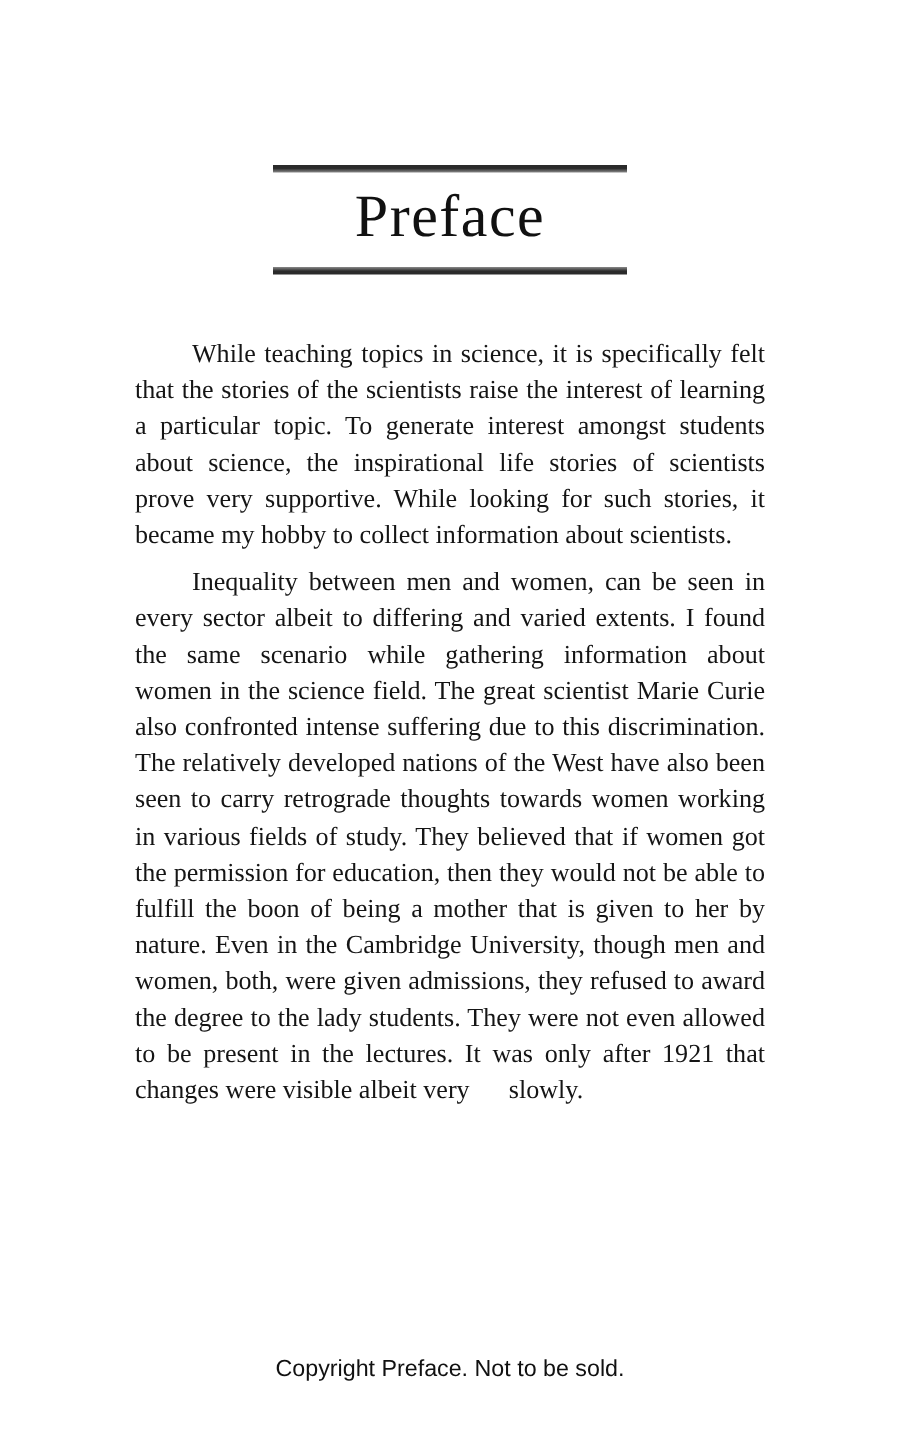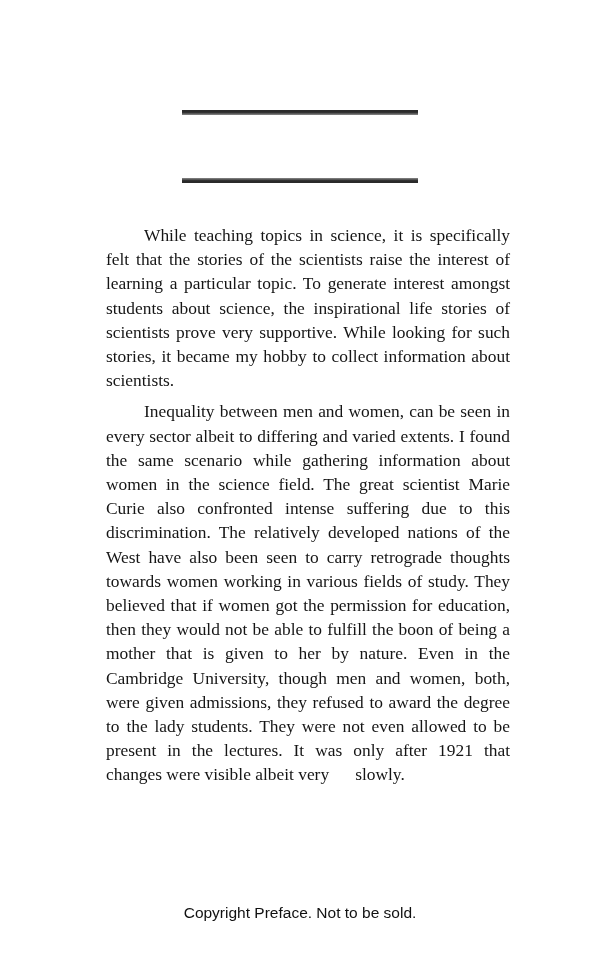--- a/index.html
+++ b/index.html
@@ -51,39 +51,40 @@
       position: absolute;
       left: 90px;
       top: 223px;
       width: 420px;
       font-size: 17.4px;
       line-height: 24.2px;
       text-align: justify;
       color: #151515;
     }
     .body-text p {
-      margin: 0 0 7px 16px;
+      margin: 0 0 7px 0;
       text-indent: 38px;
     }
     .footer {
       position: absolute;
       left: 0;
       top: 904px;
       width: 600px;
       text-align: center;
       font-family: "Liberation Sans", "DejaVu Sans", sans-serif;
       font-size: 15.5px;
       color: #111111;
     }
   </style>
 </head>
 <body>
 
 <div class="title-block">
   <div class="rule rule-top"></div>
+  <div class="title">Preface</div>
   <div class="rule rule-bottom"></div>
 </div>
 
 <div class="body-text">
   <p>While teaching topics in science, it is specifically felt that the stories of the scientists raise the interest of learning a particular topic. To generate interest amongst students about science, the inspirational life stories of scientists prove very supportive. While looking for such stories, it became my hobby to collect information about scientists.</p>
   <p style="white-space: pre-wrap;">Inequality between men and women, can be seen in every sector albeit to differing and varied extents. I found the same scenario while gathering information about women in the science field. The great scientist Marie Curie also confronted intense suffering due to this discrimination. The relatively developed nations of the West have also been seen to carry retrograde thoughts towards women working in various fields of study. They believed that if women got the permission for education, then they would not be able to fulfill the boon of being a mother that is given to her by nature. Even in the Cambridge University, though men and women, both, were given admissions, they refused to award the degree to the lady students. They were not even allowed to be present in the lectures. It was only after 1921 that changes were visible albeit very      slowly.</p>
 </div>
 
 <div class="footer">Copyright Preface. Not to be sold.</div>
 

